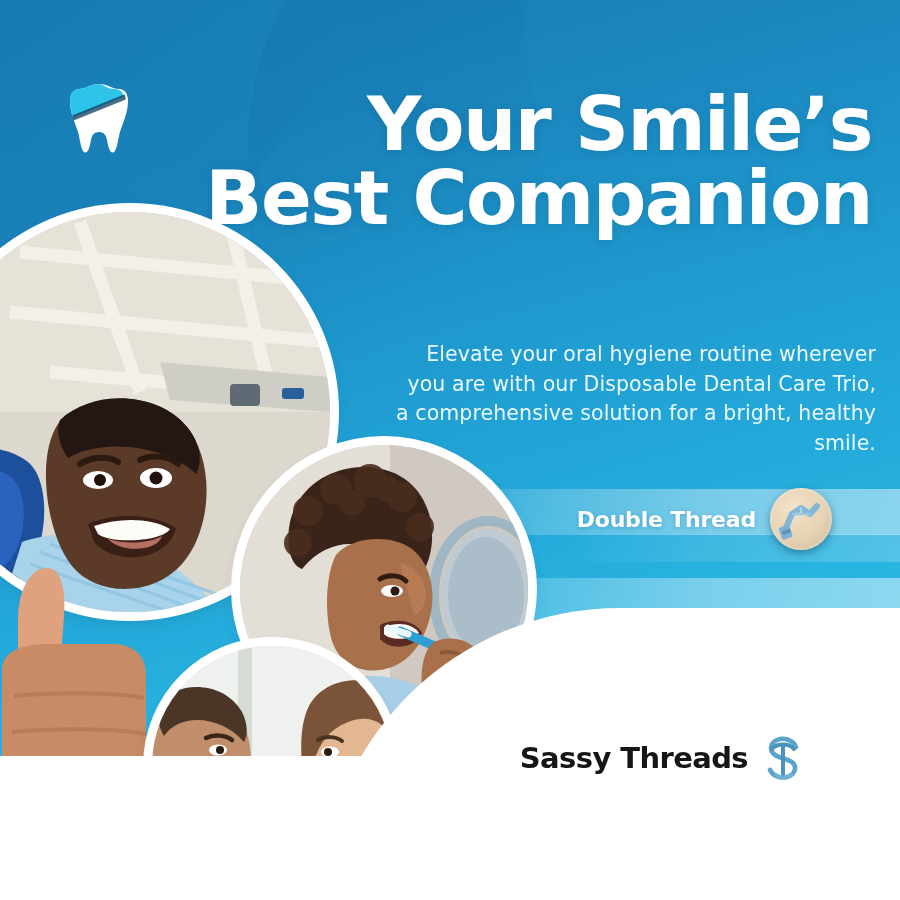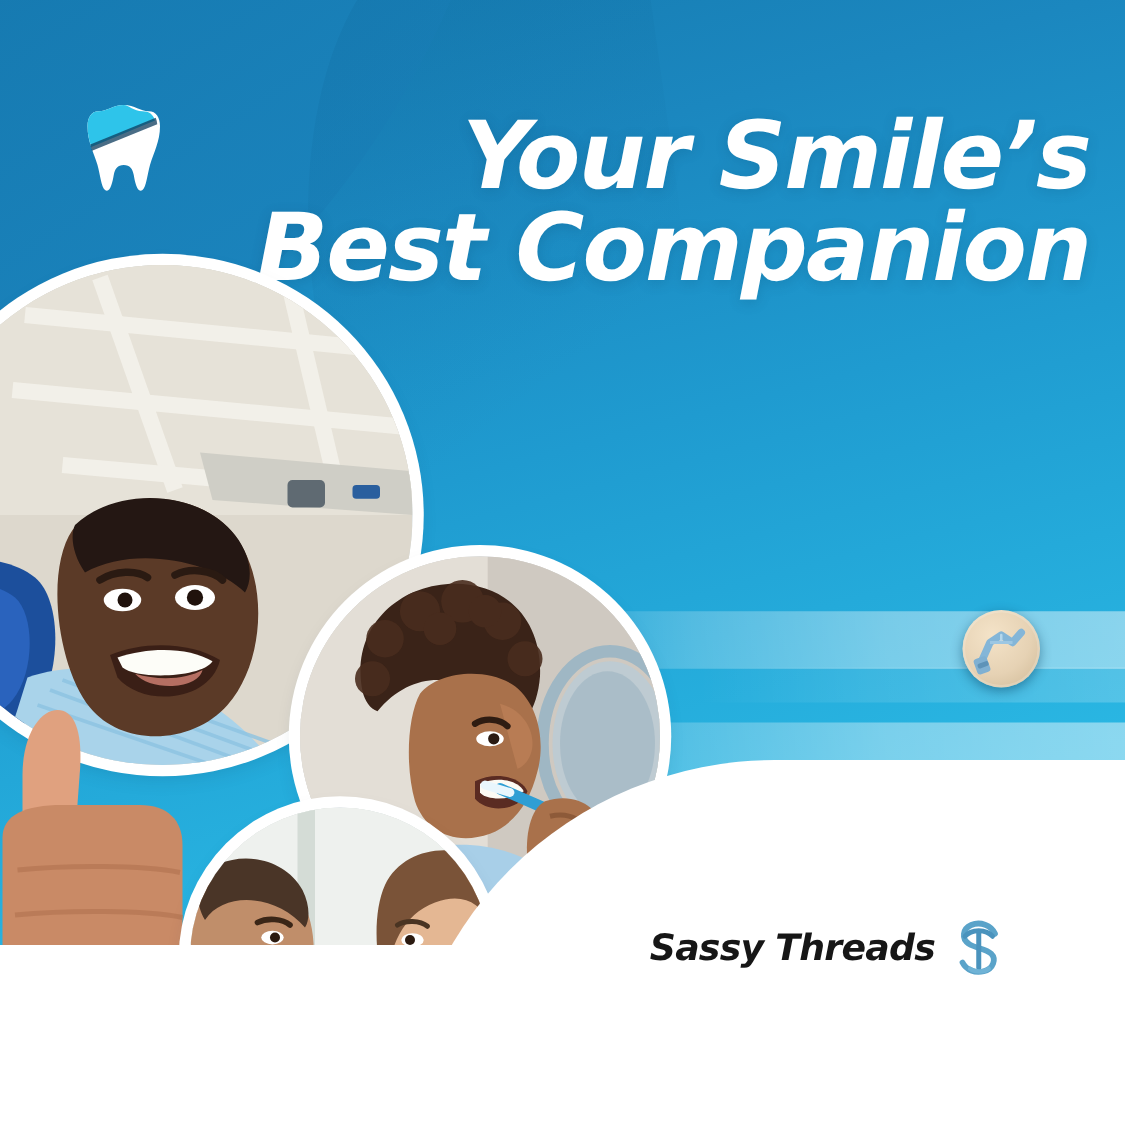--- a/index.html
+++ b/index.html
@@ -7,21 +7,20 @@
     width: 900px; height: 900px;
     font-family: "DejaVu Sans", sans-serif;
     overflow: hidden;
   }
 
   .poster {
     position: relative;
     width: 900px; height: 828px;
     overflow: hidden;
     background: linear-gradient(165deg, #1579ae 0%, #1b87bf 22%, #1f9bd0 45%, #24aada 62%, #2ab7e3 78%, #2fc0e8 100%);
-    font-style: italic;
   }
 
   
   .swoosh {
     position: absolute;
     left: -240px; top: -290px;
     width: 660px; height: 700px;
     border-radius: 0 0 100% 0;
     background: linear-gradient(140deg, #1271a6 0%, #1a82bb 70%, #1e8cc4 100%);
     opacity: .85;
@@ -172,22 +171,24 @@
   <div class="logo-mark">
     <svg viewBox="0 0 62 72">
       <path d="M31 2C22 2 18 7 11 7 5 7 2 12 2 19c0 12 5 21 8 31 2 7 3 18 6 20 4 3 6-6 7-12 1-5 3-8 8-8s7 3 8 8c1 6 3 15 7 12 3-2 4-13 6-20 3-10 8-19 8-31 0-7-3-12-9-12-7 0-11-5-20-5z" fill="#ffffff"></path>
       <path d="M31 2C22 2 18 7 11 7 5 7 2 12 2 19c0 6 1.3 11.4 3 16.6L56 14.4C54.6 9.5 51.3 7 46 7c-7 0-11-5-15-5z" fill="#2ec4ea"></path>
       <path d="M4.2 33.6 56.6 12.2c.6 1.6 1 3.3 1.2 5.2L5.6 38.6c-.5-1.7-1-3.4-1.4-5z" fill="#0d3c5e" opacity=".75"></path>
     </svg>
   </div>
 
   <h1 class="headline">Your Smile’s Best Companion</h1>
 
+  <p class="subcopy">Elevate your oral hygiene routine wherever you are with our Disposable Dental Care Trio, a comprehensive solution for a bright, healthy smile.</p>
 
   <div class="feature f1">
+    <span class="feature-label">Double Thread</span>
     <span class="thumb">
       <svg viewBox="0 0 62 62">
         <path d="M14 44 L22 26 L31 20 L40 26 L47 18" stroke="#84b6d8" stroke-width="6" fill="none" stroke-linecap="round" stroke-linejoin="round"></path>
         <path d="M22 26 L40 26" stroke="#9cc7e3" stroke-width="2.5" fill="none"></path>
         <rect x="10" y="38" width="11" height="13" rx="2.5" fill="#7fb0d2" transform="rotate(-20 15 44)"></rect>
         <rect x="12" y="42" width="9" height="4" rx="1.5" fill="#5e93b8" transform="rotate(-20 16 44)"></rect>
         <path d="M31 20 L31 24" stroke="#b4d7ec" stroke-width="2" stroke-linecap="round"></path>
       </svg>
     </span>
   </div>

